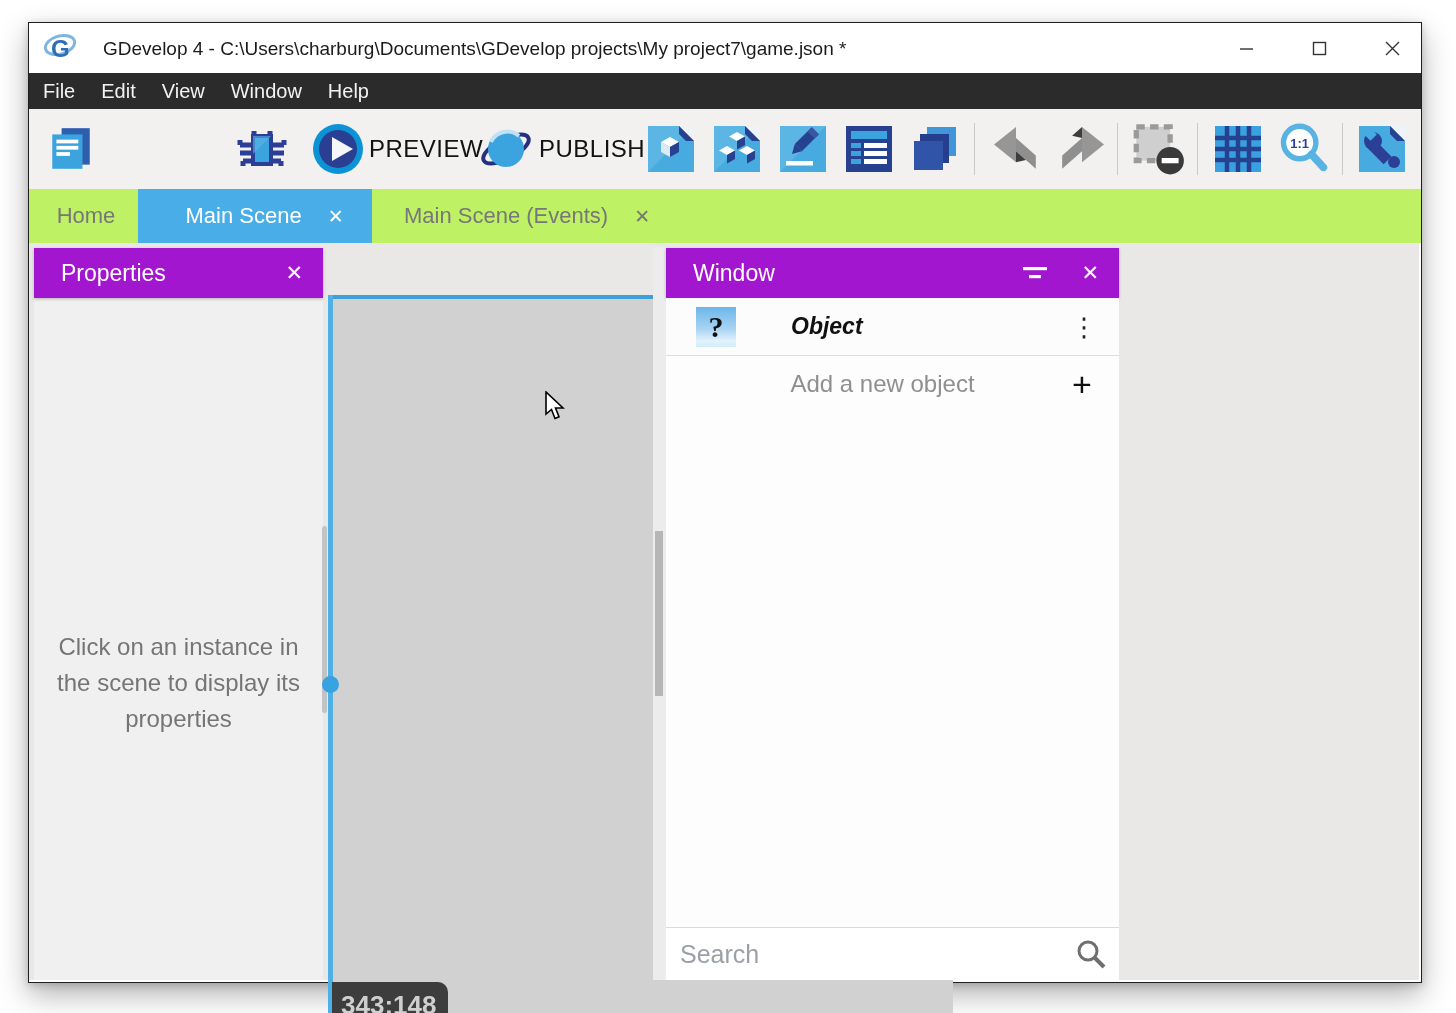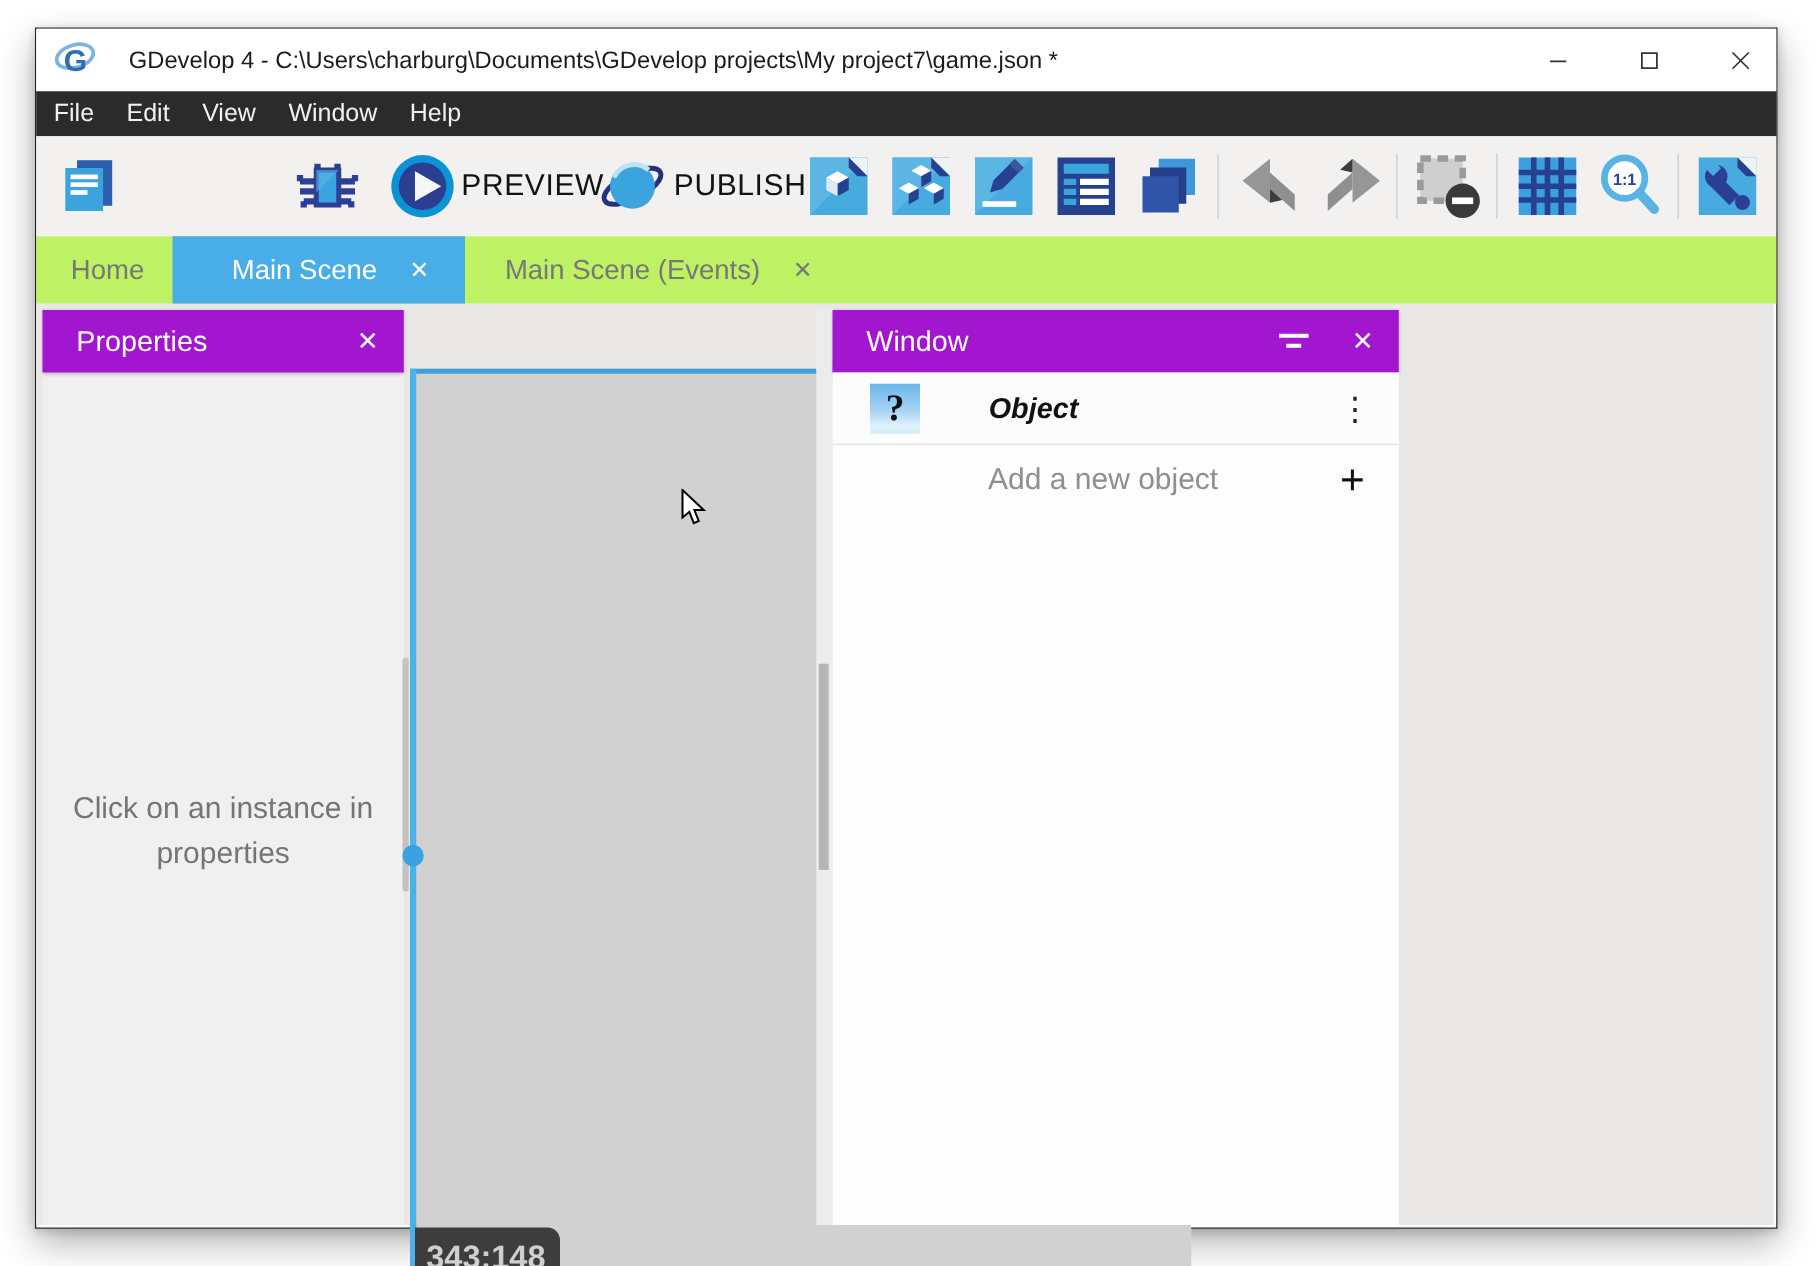--- a/index.html
+++ b/index.html
@@ -239,20 +239,21 @@
 
   <div class="content">
 
     <div class="props">
       <div class="panel-header">
         <div class="ph-title">Properties</div>
         <div class="ph-x" style="margin-left:auto;margin-right:20px;">✕</div>
       </div>
       <div class="props-empty">
         <div>Click on an instance in</div>
+        <div>the scene to display its</div>
         <div>properties</div>
       </div>
     </div>
     <div class="props-scroll"></div>
 
     <div class="canvas">
       <div class="cv-top-l"></div>
       <div class="cv-top-r"></div>
       <div class="cv-left"></div>
       <div class="cv-dot" style="left:332px;top:-6px;"></div>
@@ -277,16 +278,23 @@
       </div>
       <div class="obj-row">
         <div class="obj-icon">?</div>
         <div class="obj-label">Object</div>
         <div class="obj-kebab">⋮</div>
       </div>
       <div class="add-row">
         <div class="add-label">Add a new object</div>
         <div class="add-plus">+</div>
       </div>
+      <div class="search-bar">
+        <input type="text" placeholder="Search" style="">
+        <svg class="mag" width="32" height="32" viewBox="0 0 32 32">
+          <circle cx="13" cy="13" r="9" fill="none" stroke="#6f6f6f" stroke-width="3"></circle>
+          <line x1="20" y1="20" x2="29" y2="29" stroke="#6f6f6f" stroke-width="4" stroke-linecap="butt"></line>
+        </svg>
+      </div>
     </div>
 
   </div>
 </div>
 
 </body></html>

